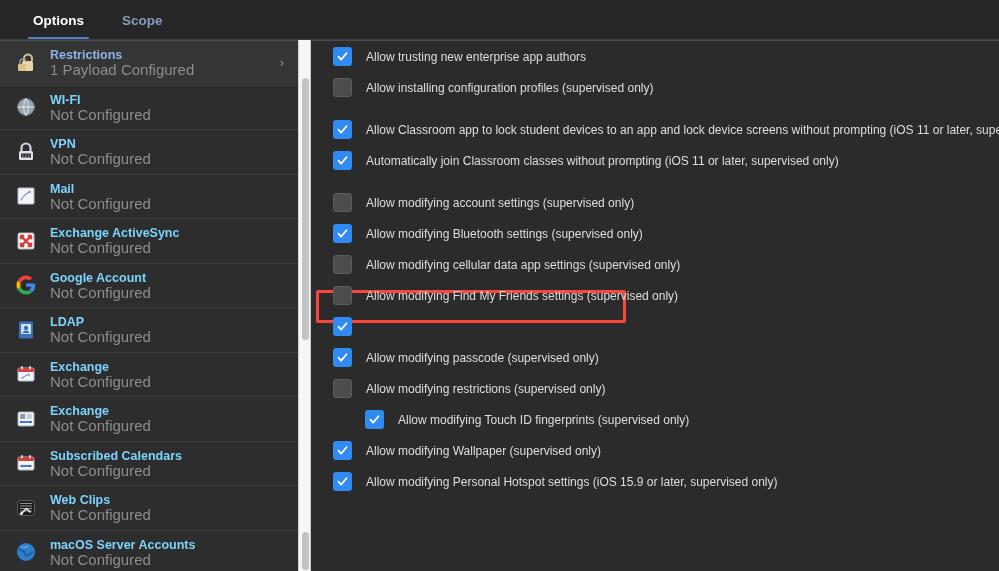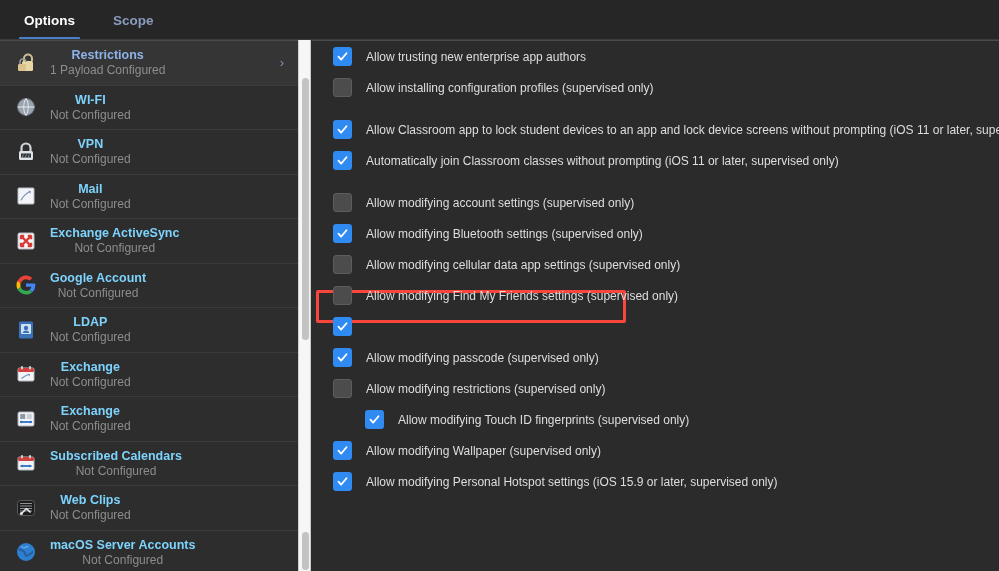--- a/index.html
+++ b/index.html
@@ -10,21 +10,21 @@
     overflow: hidden;
   }
 
   #app { position: relative; width: 999px; height: 571px; background: #2b2b2b; }
 
   
   .tabbar {
     position: absolute; top: 0; left: 0; width: 999px; height: 40px;
     background: #262626;
     display: flex; align-items: center;
-    padding-left: 19px; gap: 28px;
+    padding-left: 28px; gap: 28px;
   }
   .tab {
     position: relative;
     font-size: 13.5px; font-weight: bold;
     height: 40px; display: flex; align-items: center;
     padding: 0 5px;
     color: #8a9bbd;
     cursor: default;
   }
   .tab.active { color: #ffffff; }
@@ -36,21 +36,20 @@
     position: absolute; top: 39px; left: 0; width: 999px; height: 1px;
     background: #3b3b3b;
   }
 
   
   .sidebar {
     position: absolute; top: 40px; left: 0; width: 298px; height: 531px;
     background: #2d2d2d;
     border-top: 1px solid #4b4b4b;
     overflow: hidden;
-    text-align: center;
   }
   .side-item {
     position: relative;
     height: 44.5px;
     display: flex; align-items: center;
     padding-left: 12px; padding-right: 10px;
     border-bottom: 1px solid #3a3a3a;
     cursor: default;
   }
   .side-item.selected { background: #353535; }
@@ -59,21 +58,21 @@
     margin-right: 11px;
     display: flex; align-items: center; justify-content: center;
   }
   .side-text { display: flex; flex-direction: column; justify-content: center; min-width: 0; }
   .side-title {
     font-size: 12.5px; font-weight: bold; color: #7dd3fc;
     line-height: 15px; white-space: nowrap;
   }
   .side-item.selected .side-title { color: #8fb3e8; }
   .side-sub {
-    font-size: 12px; color: #8d8d8d; line-height: 14px; white-space: nowrap;
+    font-size: 15px; color: #8d8d8d; line-height: 14px; white-space: nowrap;
   }
   .side-chevron {
     margin-left: auto; color: #7f93b5; font-size: 13px; line-height: 1;
     padding-right: 4px;
   }
 
   
   .side-scroll-track {
     position: absolute; top: 40px; left: 298px; width: 13px; height: 531px;
     background: #f6f6f6;

